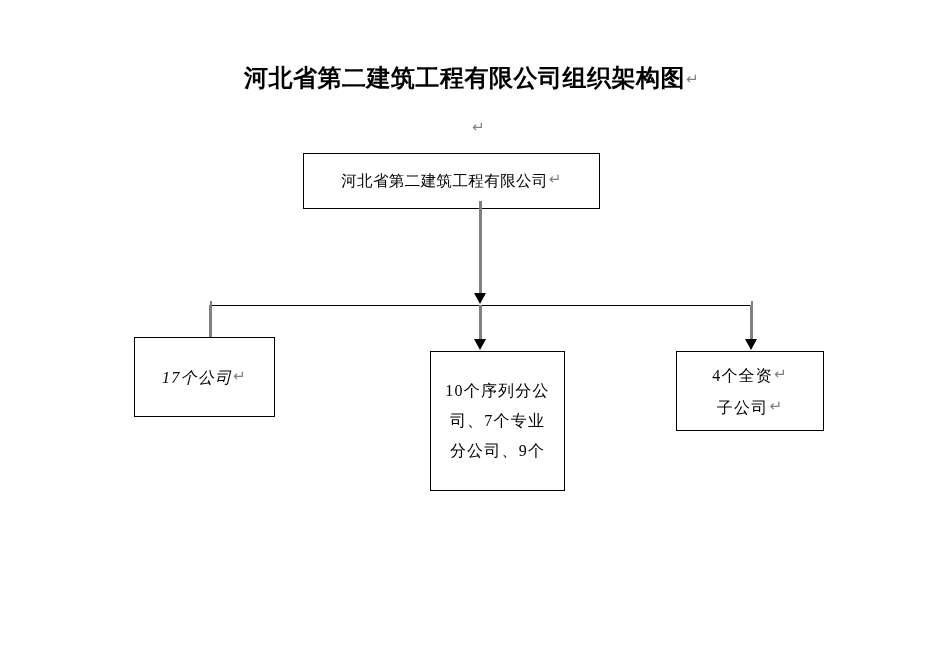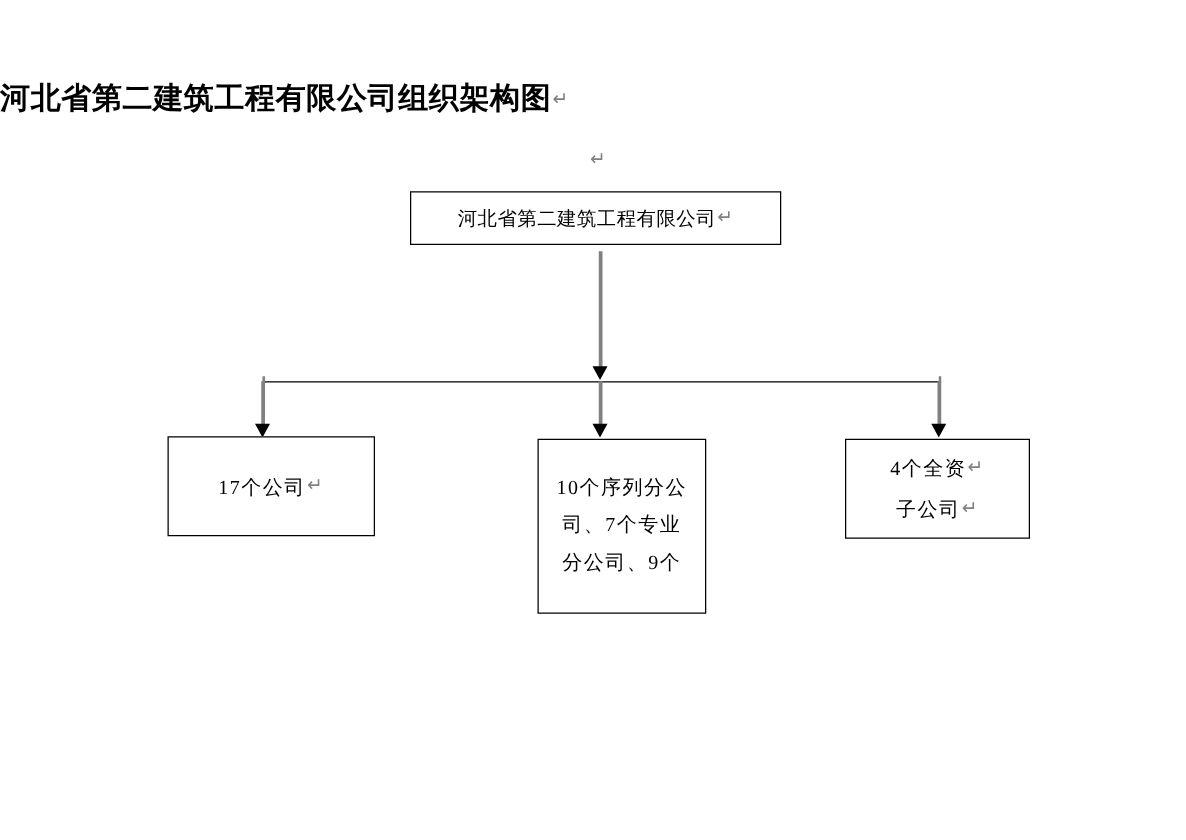--- a/index.html
+++ b/index.html
@@ -21,21 +21,21 @@
     background: #ffffff;
     overflow: hidden;
   }
 
   
   .doc-title {
     position: absolute;
     left: 0;
     top: 62px;
     width: 943px;
-    text-align: left;
+    text-align: center;
     font-family: "Liberation Sans", "DejaVu Sans", sans-serif;
     font-size: 24px;
     font-weight: bold;
     letter-spacing: 0.5px;
     color: #000000;
     white-space: nowrap;
   }
   .pilcrow {
     color: #808080;
     font-weight: normal;
@@ -59,39 +59,40 @@
     box-sizing: border-box;
     border: 1.6px solid #000000;
     background: #ffffff;
     display: flex;
     flex-direction: column;
     align-items: center;
     justify-content: center;
     text-align: center;
   }
   .node-root {
-    left: 328px;
+    left: 303px;
     top: 153px;
     width: 297px;
-    height: 43px;
+    height: 56px;
     font-family: "Liberation Sans", "DejaVu Sans", sans-serif;
     font-size: 15.5px;
     letter-spacing: 0.4px;
   }
   .node-leaf {
     font-family: "Liberation Serif", "DejaVu Serif", serif;
     font-size: 16px;
     line-height: 30px;
     letter-spacing: 1.2px;
   }
   .node-left {
     left: 134px;
-    top: 349px;
-    width: 166px;
+    top: 337px;
+    width: 141px;
     height: 80px;
+    font-style: italic;
   }
   .node-center {
     left: 408px;
     top: 351px;
     width: 135px;
     height: 140px;
     padding: 0 6px;
     margin-left: 22px;
   }
   .node-right {

